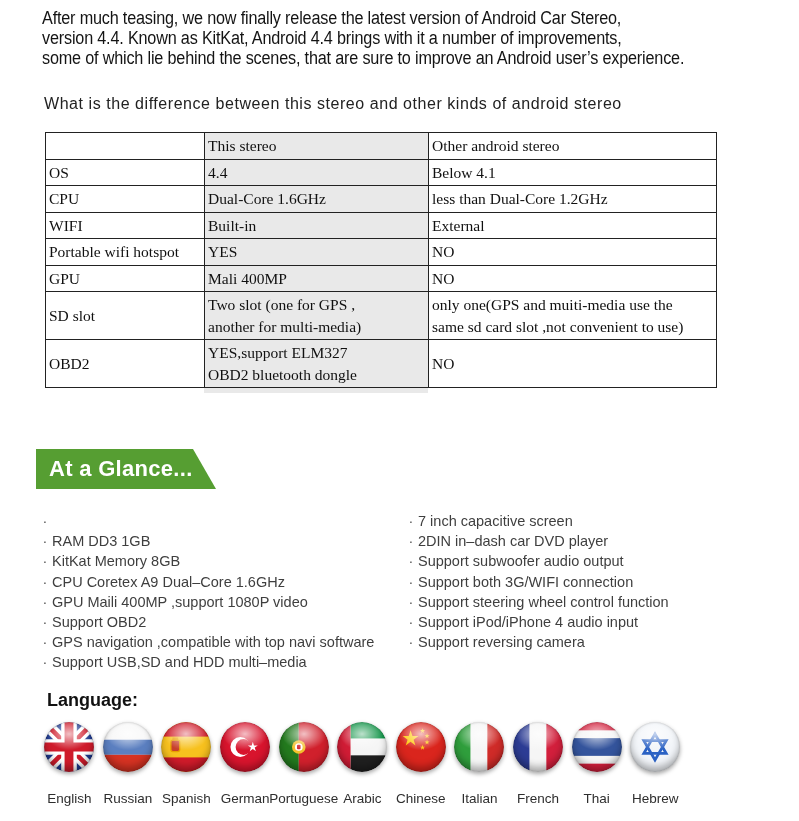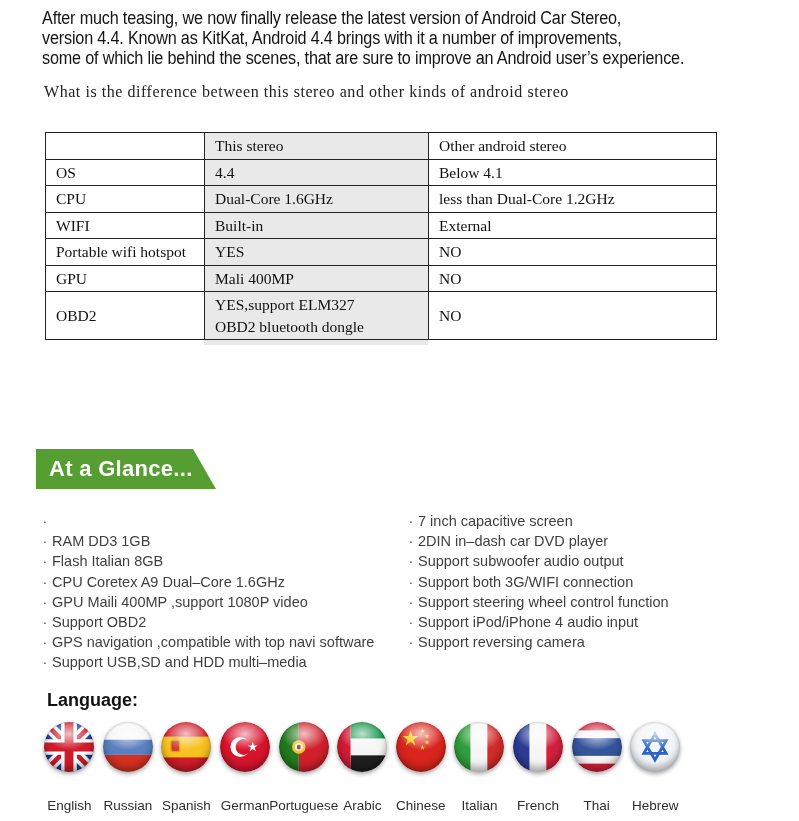--- a/index.html
+++ b/index.html
@@ -12,33 +12,33 @@
 
   
   .intro {
     position:absolute; left:42px; top:8px; width:830px;
     font-size:18px; line-height:20px; color:#141414;
     letter-spacing:-0.2px; white-space:pre-line;
     transform:scaleX(.9); transform-origin:0 0;
   }
 
   .subheading {
-    position:absolute; left:44px; top:83px;
-    font-size:16px; letter-spacing:.55px; color:#222;font-family:Liberation Serif, serif;
+    position:absolute; left:44px; top:95px;
+    font-size:16px; letter-spacing:.55px; color:#222;
   }
 
   
   .table-wrap { position:absolute; left:45px; top:132px; }
   table.cmp {
     border-collapse:collapse; table-layout:fixed; width:671px;
     font-family:"Liberation Serif", serif; font-size:15.5px; color:#101010;
     border:1px solid #222;
   }
   table.cmp td {
-    border:1px solid #222; padding:2px 10px; height:21px;
+    border:1px solid #222; padding:2px 3px; height:21px;
     line-height:21.5px; vertical-align:middle; white-space:pre-line;
     overflow:hidden;
   }
   table.cmp td.shade { background:var(--shade); }
   .shade-tail { margin-left:159px; width:224px; height:5px; background:var(--shade); }
 
   
   .banner {
     position:absolute; left:36px; top:449px; width:180px; height:40px;
     background:var(--green);
@@ -68,21 +68,21 @@
     position:relative; width:50px; height:50px; border-radius:50%;
     box-shadow:0 2px 4px rgba(0,0,0,.35);
   }
   .flag svg { display:block; width:50px; height:50px; border-radius:50%; }
   .flag::after {
     content:""; position:absolute; inset:0; border-radius:50%;
     background:radial-gradient(ellipse 62% 45% at 50% 24%, rgba(255,255,255,.72), rgba(255,255,255,0) 72%);
     box-shadow:inset 0 -5px 7px rgba(0,0,0,.30), inset 0 0 2px rgba(0,0,0,.25);
   }
   .lang-label {
-    margin-top:26px; font-size:13.5px; color:#2e2e2e; white-space:nowrap;
+    margin-top:19px; font-size:13.5px; color:#2e2e2e; white-space:nowrap;
   }
 </style>
 </head>
 <body>
 
 <div class="intro">After much teasing, we now finally release the latest version of Android Car Stereo,
 version 4.4. Known as KitKat, Android 4.4 brings with it a number of improvements,
 some of which lie behind the scenes, that are sure to improve an Android user’s experience.</div>
 
 <div class="subheading">What is the difference between this stereo and other kinds of android stereo</div>
@@ -119,20 +119,27 @@
           <td>Portable wifi hotspot</td>
           <td class="shade">YES</td>
           <td>NO</td>
         </tr>
         <tr>
           <td>GPU</td>
           <td class="shade">Mali 400MP</td>
           <td>NO</td>
         </tr>
         <tr>
+          <td>SD slot</td>
+          <td class="shade">Two slot (one for GPS ,
+another for multi-media)</td>
+          <td>only one(GPS and muiti-media use the
+same sd card slot ,not convenient to use)</td>
+        </tr>
+        <tr>
           <td>OBD2</td>
           <td class="shade">YES,support ELM327
 OBD2 bluetooth dongle</td>
           <td>NO</td>
         </tr>
       </tbody>
   </table>
   <div class="shade-tail"></div>
 </div>
 
@@ -144,21 +151,21 @@
   <ul class="col col-left">
       <li>
         <span class="dot">·</span>
       </li>
       <li>
         <span class="dot">·</span>
         <span>RAM DD3 1GB</span>
       </li>
       <li>
         <span class="dot">·</span>
-        <span>Flash Italian 8GB</span>
+        <span>KitKat Memory 8GB</span>
       </li>
       <li>
         <span class="dot">·</span>
         <span>CPU Coretex A9 Dual–Core 1.6GHz</span>
       </li>
       <li>
         <span class="dot">·</span>
         <span>GPU Maili 400MP ,support 1080P video</span>
       </li>
       <li>

